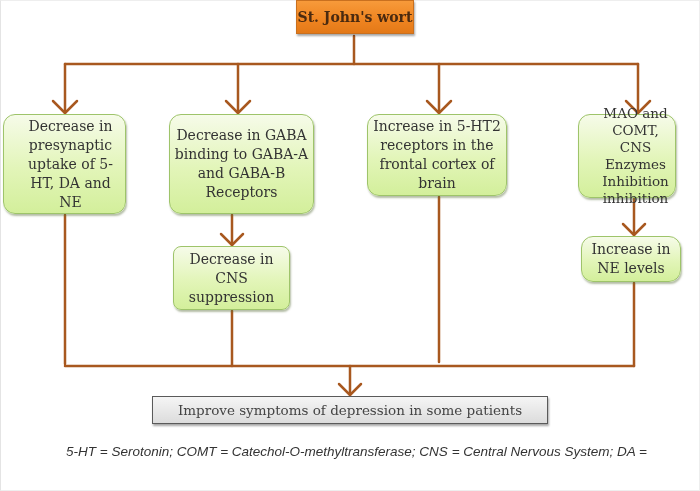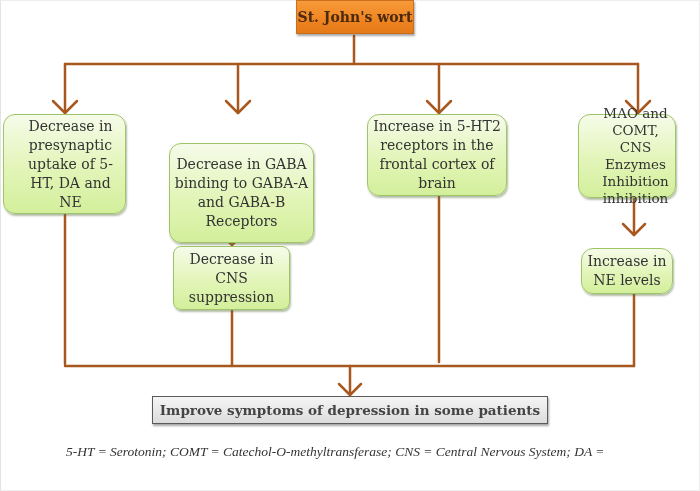--- a/index.html
+++ b/index.html
@@ -26,37 +26,37 @@
     position: absolute;
     background: linear-gradient(#f6fbe9, #e2f5b8 55%, #d3ef9b);
     border: 1px solid #9ec46a;
     border-radius: 12px;
     box-shadow: 1px 2px 2px rgba(90,110,60,0.45);
     display: flex; align-items: center; justify-content: center; text-align: center;
     font-size: 14px; line-height: 19px; color: #333333;
     box-sizing: border-box; padding: 2px 4px;
   }
   #b1 { left: 3px; top: 114px; width: 123px; height: 100px; padding-left: 16px; }
-  #b2 { left: 169px; top: 114px; width: 145px; height: 100px; margin-top: 29px; }
+  #b2 { left: 169px; top: 114px; width: 145px; height: 100px; }
   #b3 { left: 367px; top: 114px; width: 140px; height: 82px; }
   #b4 { left: 578px; top: 114px; width: 98px; height: 84px; font-size: 13.5px; line-height: 17px; padding-left: 21px; }
   #b5 { left: 173px; top: 246px; width: 117px; height: 64px; border-radius: 8px; }
-  #b6 { left: 581px; top: 236px; width: 92px; height: 46px; margin-top: 12px; }
+  #b6 { left: 581px; top: 236px; width: 100px; height: 46px; }
   .bottom-box {
     position: absolute; left: 152px; top: 396px; width: 396px; height: 28px;
     background: linear-gradient(#f5f5f5, #dcdcdc);
     border: 1px solid #5a5a5a;
     box-shadow: 1px 2px 2px rgba(0,0,0,0.35);
     display: flex; align-items: center; justify-content: center;
-    font-weight: bold; font-size: 13.5px; color: #444444;
+    font-weight: normal; font-size: 13.5px; color: #444444;
     box-sizing: border-box;
   }
   .legend {
     position: absolute; left: 66px; top: 441px; width: 600px;
-    font-family: Liberation Serif, serif;
+    font-family: Liberation Sans, sans-serif;
     font-style: italic; font-size: 13.5px; line-height: 22px; color: #333333;
   }
   .legend-line { white-space: nowrap; }
 </style>
 </head>
 <body>
 
 <div class="frame"></div>
 
 <svg class="connectors" viewBox="0 0 700 491">

